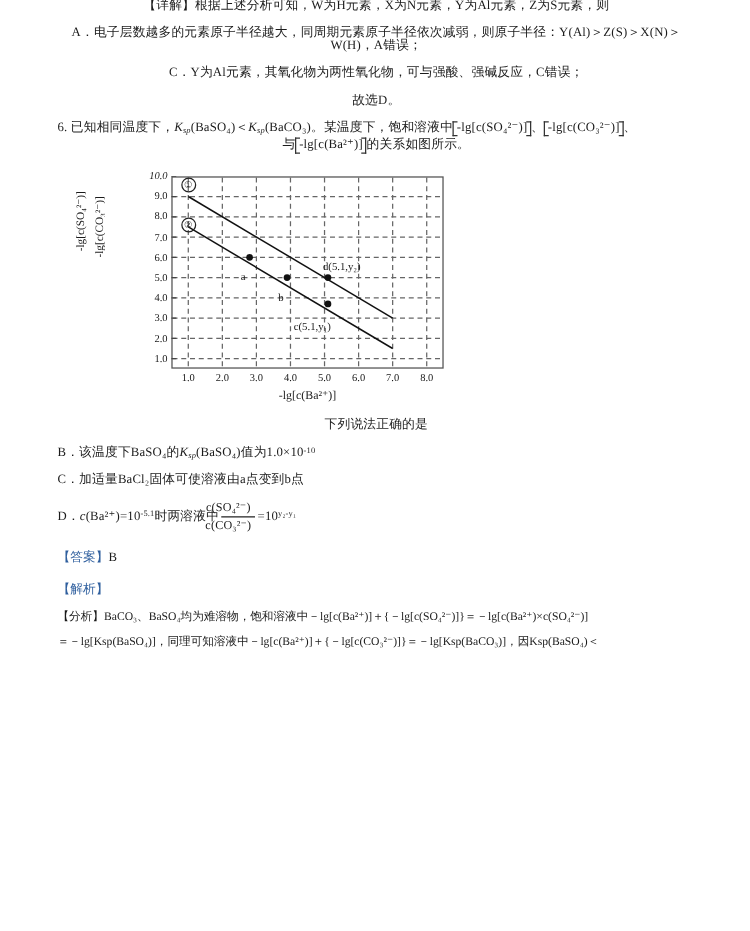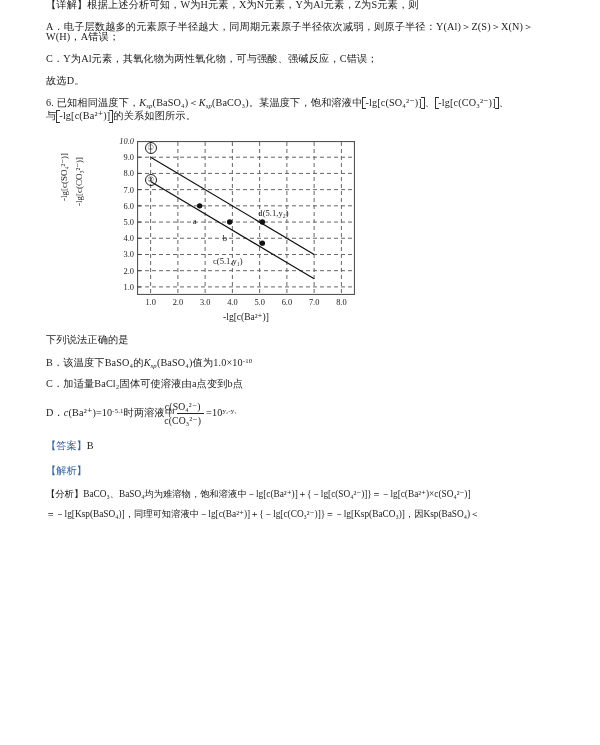--- a/index.html
+++ b/index.html
@@ -14,21 +14,21 @@
   .page { position:relative; width:600px; height:745px; padding:0; box-sizing:border-box; }
 
   .para {
     font-size:10.2px;
     line-height:1.05;
     margin:0 0 0 0;
     padding:0 44px 0 46px;
     letter-spacing:0.15px;
     color:#1b1b1b;
   }
-  .blk { margin-bottom:11px; }
+  .blk { margin-bottom:11px;text-align:center; }
   .opt { padding-left:62px; text-indent:-16px; margin-bottom:11px; }
   .opt-c { padding-left:62px; text-indent:-16px; }
 
   sub { font-size:0.66em; vertical-align:-0.25em; }
   sup { font-size:0.66em; vertical-align:0.45em; }
   .ital { font-style:italic; }
   .kbig { font-style:italic; }
 
   
   .brk { display:inline-block; position:relative; padding:0 3px; }
@@ -133,21 +133,21 @@
             <line x1="0" y1="48.631578947368425" x2="4" y2="48.631578947368425" stroke="#444" stroke-width="1"></line>
             <line x1="0" y1="32.421052631578945" x2="4" y2="32.421052631578945" stroke="#444" stroke-width="1"></line>
             <line x1="0" y1="16.21052631578948" x2="4" y2="16.21052631578948" stroke="#444" stroke-width="1"></line>
             <line x1="0" y1="0" x2="4" y2="0" stroke="#444" stroke-width="1"></line>
           </svg>
       <div class="curvelbl" style="left: 13.625px; top: 7.29474px;"><span class="circnum">①</span></div>
           <div class="curvelbl" style="left: 13.625px; top: 38.9053px;"><span class="circnum">②</span></div>
           <div class="ptlbl" style="left: 55.675px; top: 74.8421px;">a</div>
           <div class="ptlbl" style="left: 85.65px; top: 92.0526px;">b</div>
           <div class="ptlbl" style="left: 121.35px; top: 67px;">d(5.1,y₂)</div>
-          <div class="ptlbl" style="left: 76px; top: 115.126px;">c(5.1,y₁)</div>
+          <div class="ptlbl" style="left: 98px; top: 115.126px;">c(5.1,y₁)</div>
           <div class="ytick" style="top: 145.895px;">1.0</div>
           <div class="ytick" style="top: 129.684px;">2.0</div>
           <div class="ytick" style="top: 113.474px;">3.0</div>
           <div class="ytick" style="top: 97.2632px;">4.0</div>
           <div class="ytick" style="top: 81.0526px;">5.0</div>
           <div class="ytick" style="top: 64.8421px;">6.0</div>
           <div class="ytick" style="top: 48.6316px;">7.0</div>
           <div class="ytick" style="top: 32.4211px;">8.0</div>
           <div class="ytick" style="top: 16.2105px; padding-left: 23px;">9.0</div>
           <div class="ytick" style="top: 0px; font-style: italic;">10.0</div>

